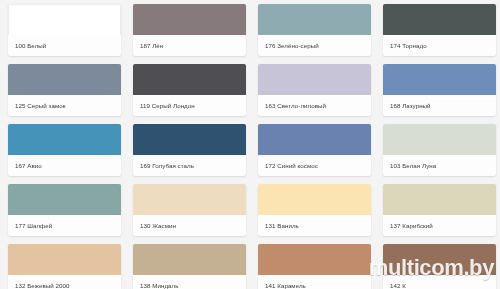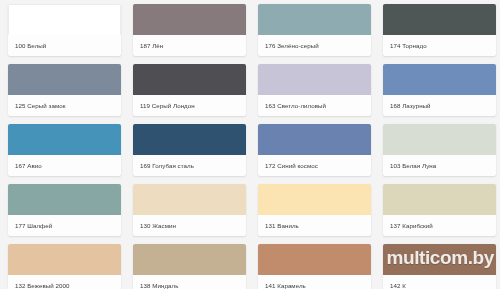--- a/index.html
+++ b/index.html
@@ -51,22 +51,22 @@
   .label {
     font-size: 6.2px;
     line-height: 1.2;
     color: #3b3b3b;
     letter-spacing: 0.05px;
     white-space: nowrap;
   }
   #watermark {
     position: absolute;
     right: 6px;
-    bottom: 20px;
-    font-size: 19px;
+    bottom: 8px;
+    font-size: 22px;
     font-weight: bold;
     color: rgba(255,255,255,0.88);
     text-shadow: 0 1px 1px rgba(0,0,0,0.20);
     letter-spacing: -0.4px;
     pointer-events: none;
     font-family: "Liberation Sans", sans-serif;
   }
 </style>
 </head>
 <body>

